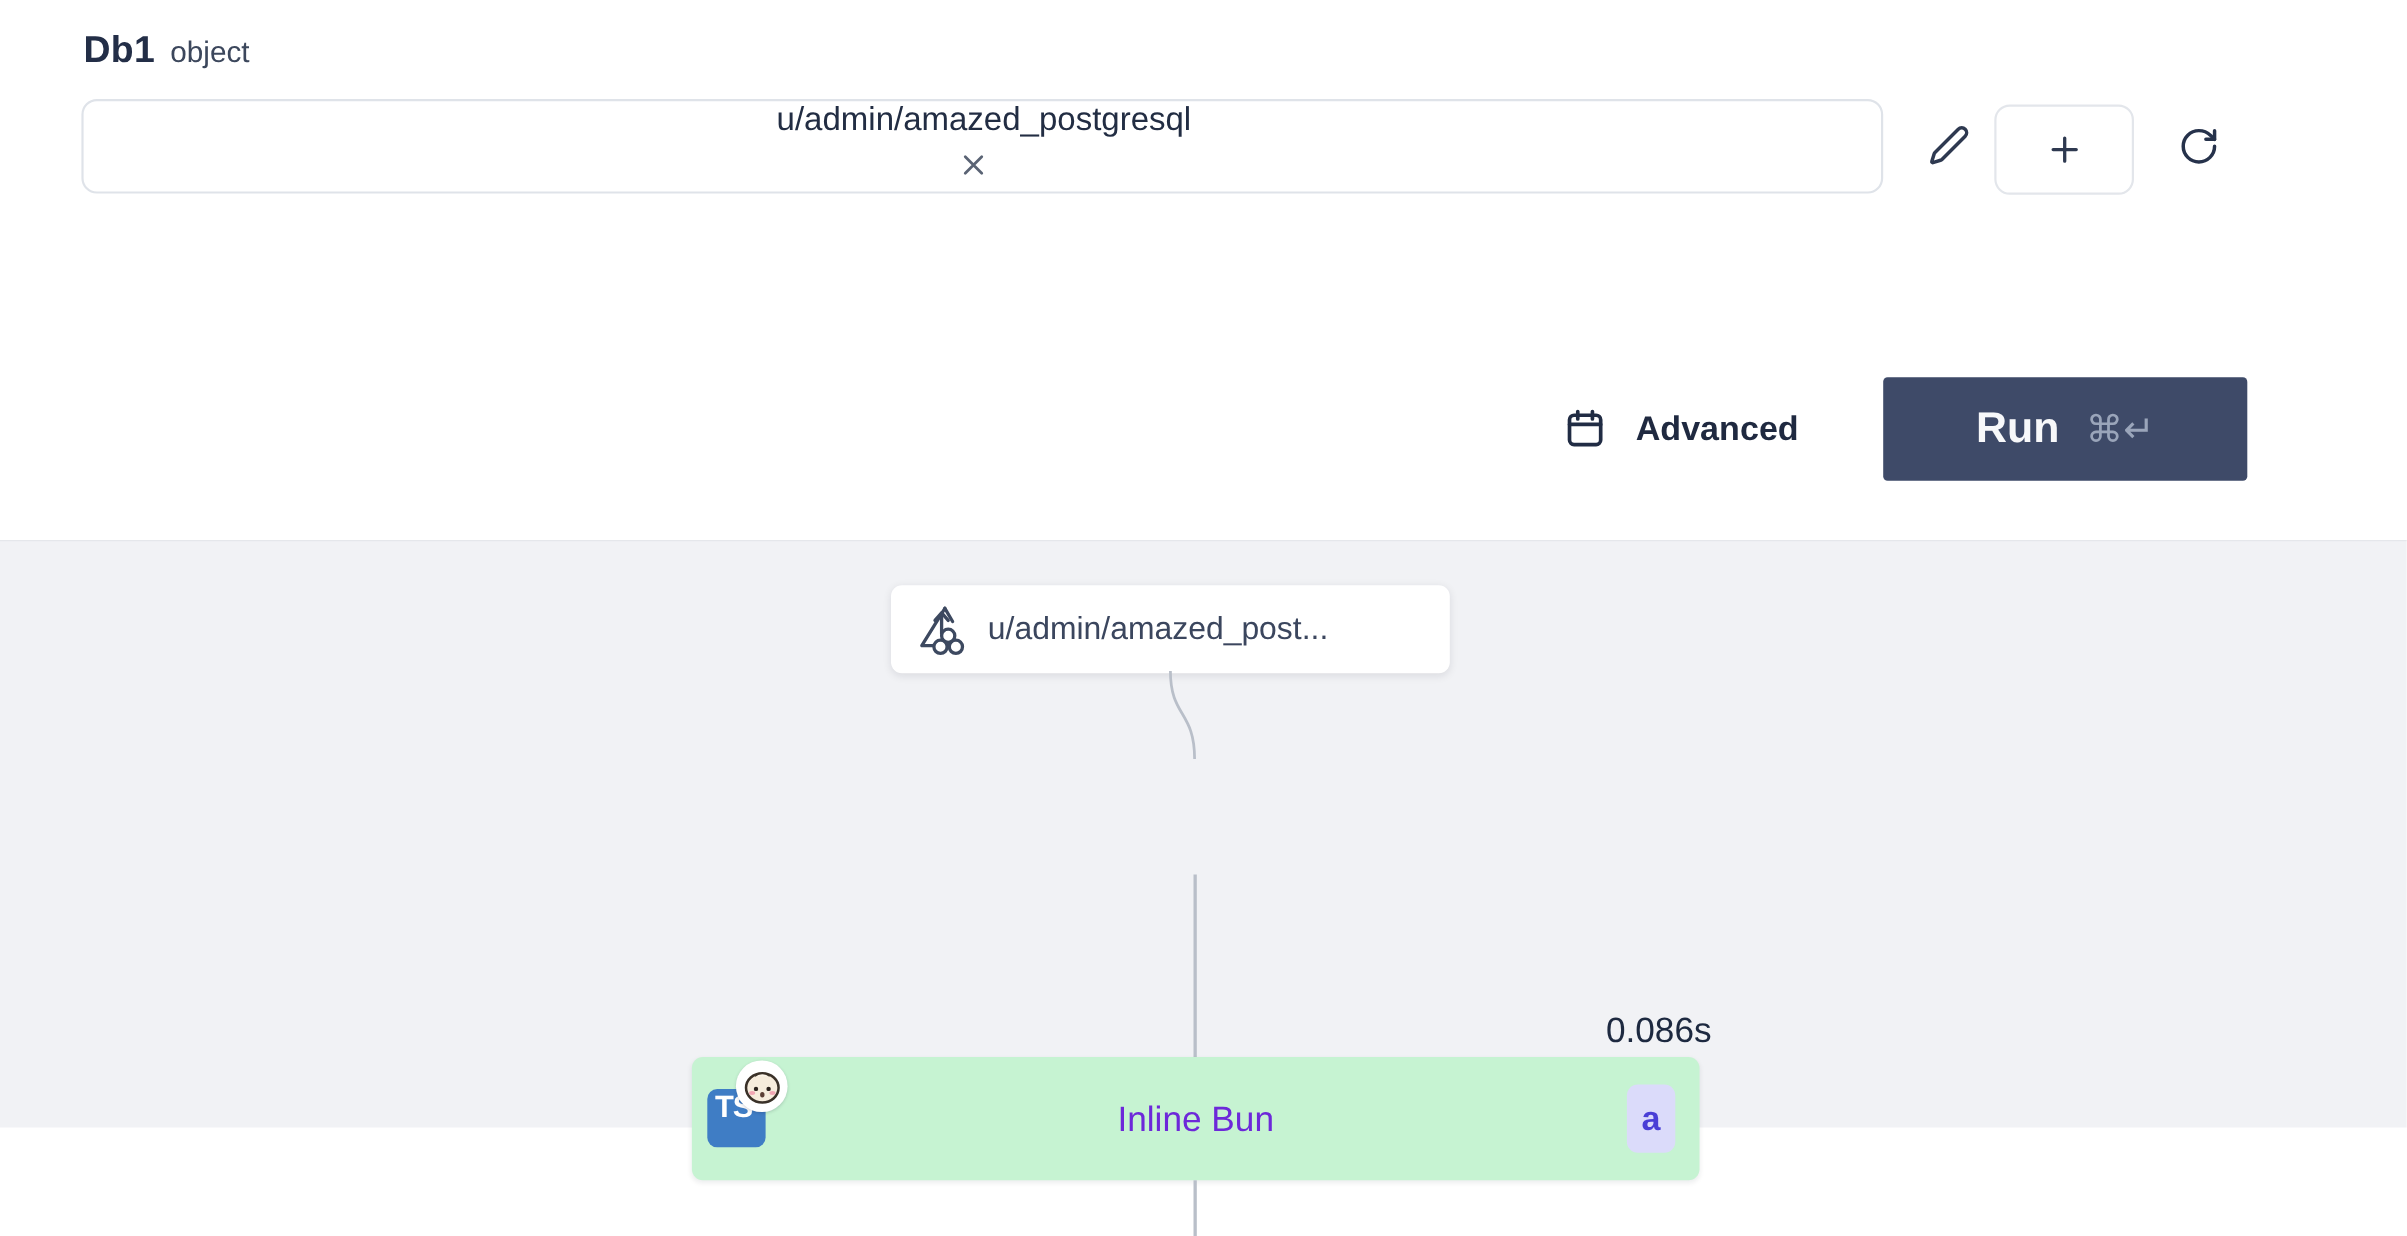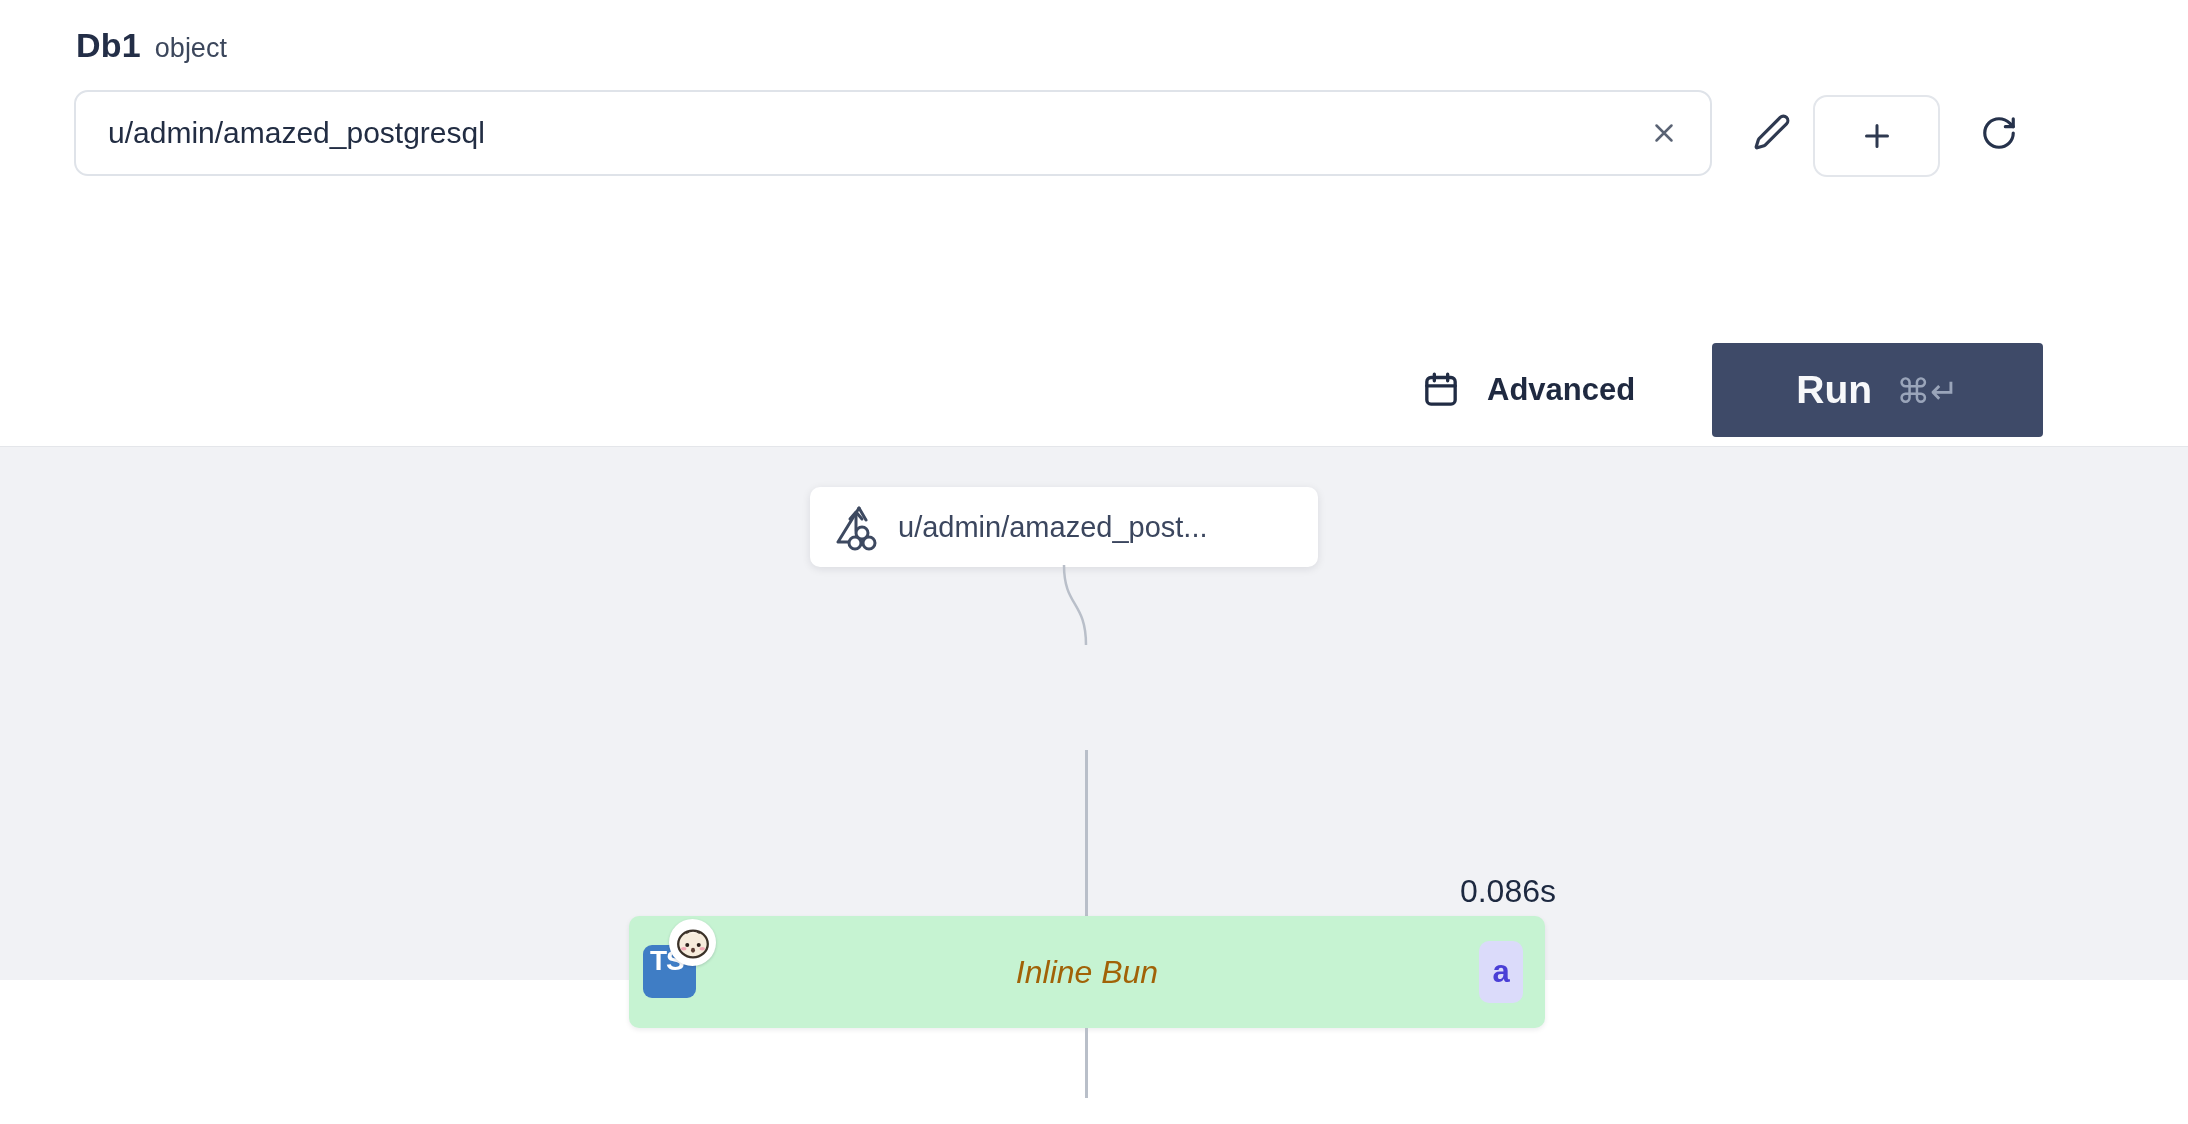--- a/index.html
+++ b/index.html
@@ -14,21 +14,21 @@
   .abs { position: absolute; }
 
   
   .field-head { left: 76px; top: 26px; display: flex; align-items: baseline; gap: 14px; }
   .field-name { font-size: 34px; font-weight: 700; color: #232e47; letter-spacing: .2px; }
   .field-type { font-size: 27px; color: #3c475c; }
 
   .resource-input-wrap {
     left: 74px; top: 90px; width: 1638px; height: 86px;
     background: #fff; border: 2px solid #dfe3e9; border-radius: 14px;
-    display: flex; align-items: center;
+    display: flex; align-items: center; flex-direction: column;
   }
   .resource-input {
     flex: 1; height: 100%; border: none; outline: none; background: transparent;
     font-family: "Liberation Sans", sans-serif;
     font-size: 30px; color: #222d43; padding: 0 20px 0 32px;
   }
   .clear-btn {
     width: 60px; height: 60px; margin-right: 16px; border: none; background: transparent;
     display: flex; align-items: center; justify-content: center; cursor: pointer;
   }
@@ -54,21 +54,21 @@
     left: 1712px; top: 343px; width: 331px; height: 94px;
     background: #3e4a68; border: none; border-radius: 4px;
     display: flex; align-items: center; justify-content: center; gap: 24px;
     cursor: pointer;
   }
   .run-label { font-size: 39px; font-weight: 700; color: #f7f8fa; }
   .run-shortcut { font-family: "DejaVu Sans", sans-serif; font-size: 34px; color: #9aa5ba; padding-top: 2px; }
 
   
   .flow-canvas {
-    left: 0; top: 446px; width: 2188px; height: 534px;
+    left: 0; top: 491px; width: 2188px; height: 534px;
     background: #f1f2f5; border-top: 1px solid #e4e6ea;
   }
   .resource-node {
     left: 810px; top: 40px; width: 508px; height: 80px;
     background: #ffffff; border-radius: 10px;
     box-shadow: 0 2px 8px rgba(15,23,42,.10);
     display: flex; align-items: center; gap: 18px; padding-left: 22px;
     cursor: pointer;
   }
   .resource-node-label { font-size: 29px; color: #3b465e; white-space: nowrap; }
@@ -94,21 +94,21 @@
 
   .step-node {
     left: 629px; top: 469px; width: 916px; height: 112px;
     background: #c6f3d2; border-radius: 10px;
     box-shadow: 0 2px 5px rgba(15,23,42,.08);
     cursor: pointer;
   }
   .step-node-label {
     position: absolute; left: 0; right: 0; top: 0; bottom: 0;
     display: flex; align-items: center; justify-content: center;
-    font-size: 32px; color: #a16207; font-style: italic;
+    font-size: 32px; color: #6d28d9;
   }
   .ts-icon {
     position: absolute; left: 14px; top: 29px; width: 53px; height: 53px;
     background: #3f7dc5; border-radius: 9px;
     display: flex; justify-content: flex-start;
     padding: 0 0 4px 7px;
     font-size: 28px; font-weight: 700; color: #ffffff; letter-spacing: -1px;
   }
   .bun-badge {
     position: absolute; left: 40px; top: 3px; width: 47px; height: 47px;

